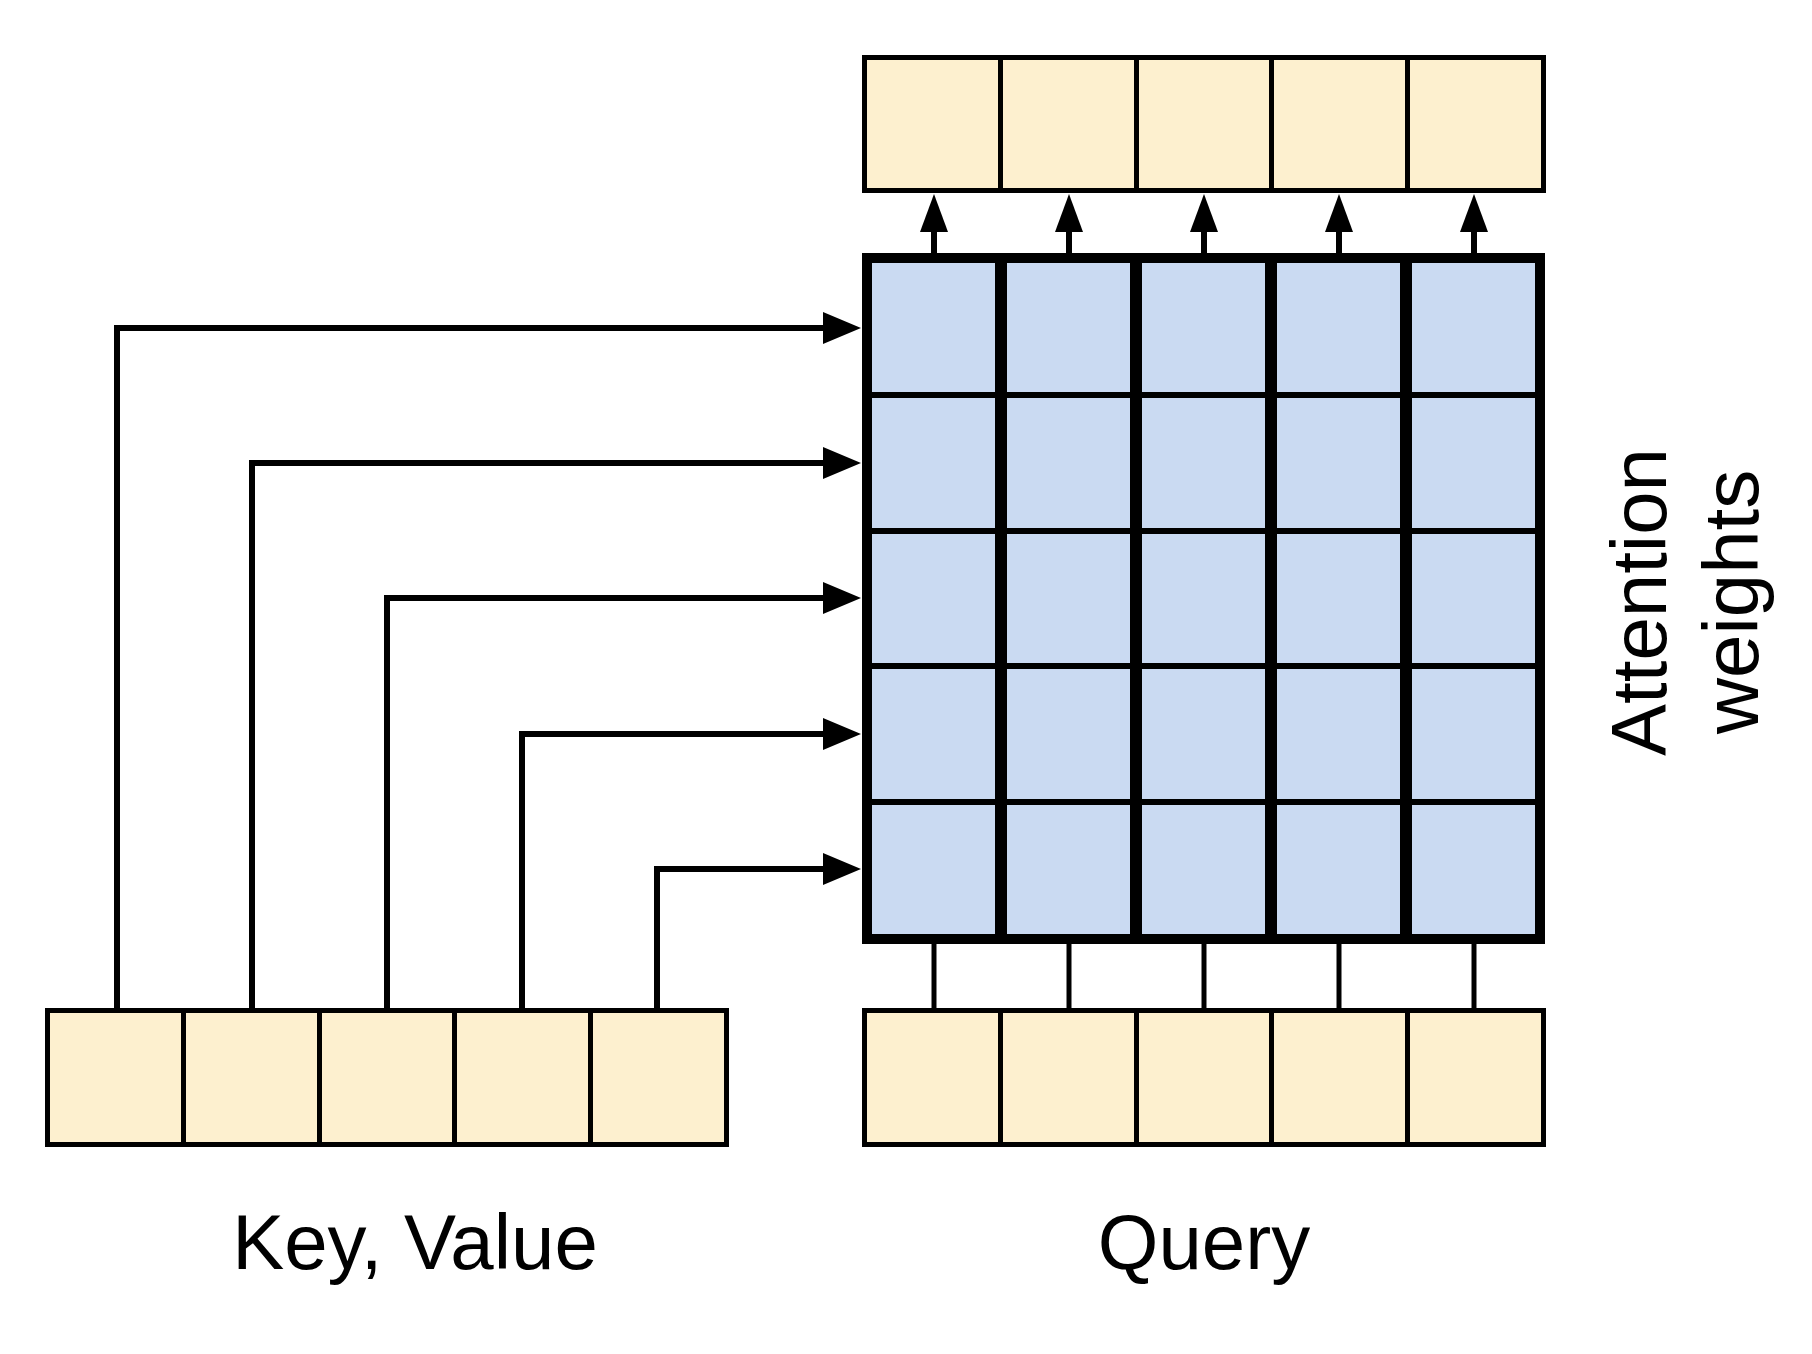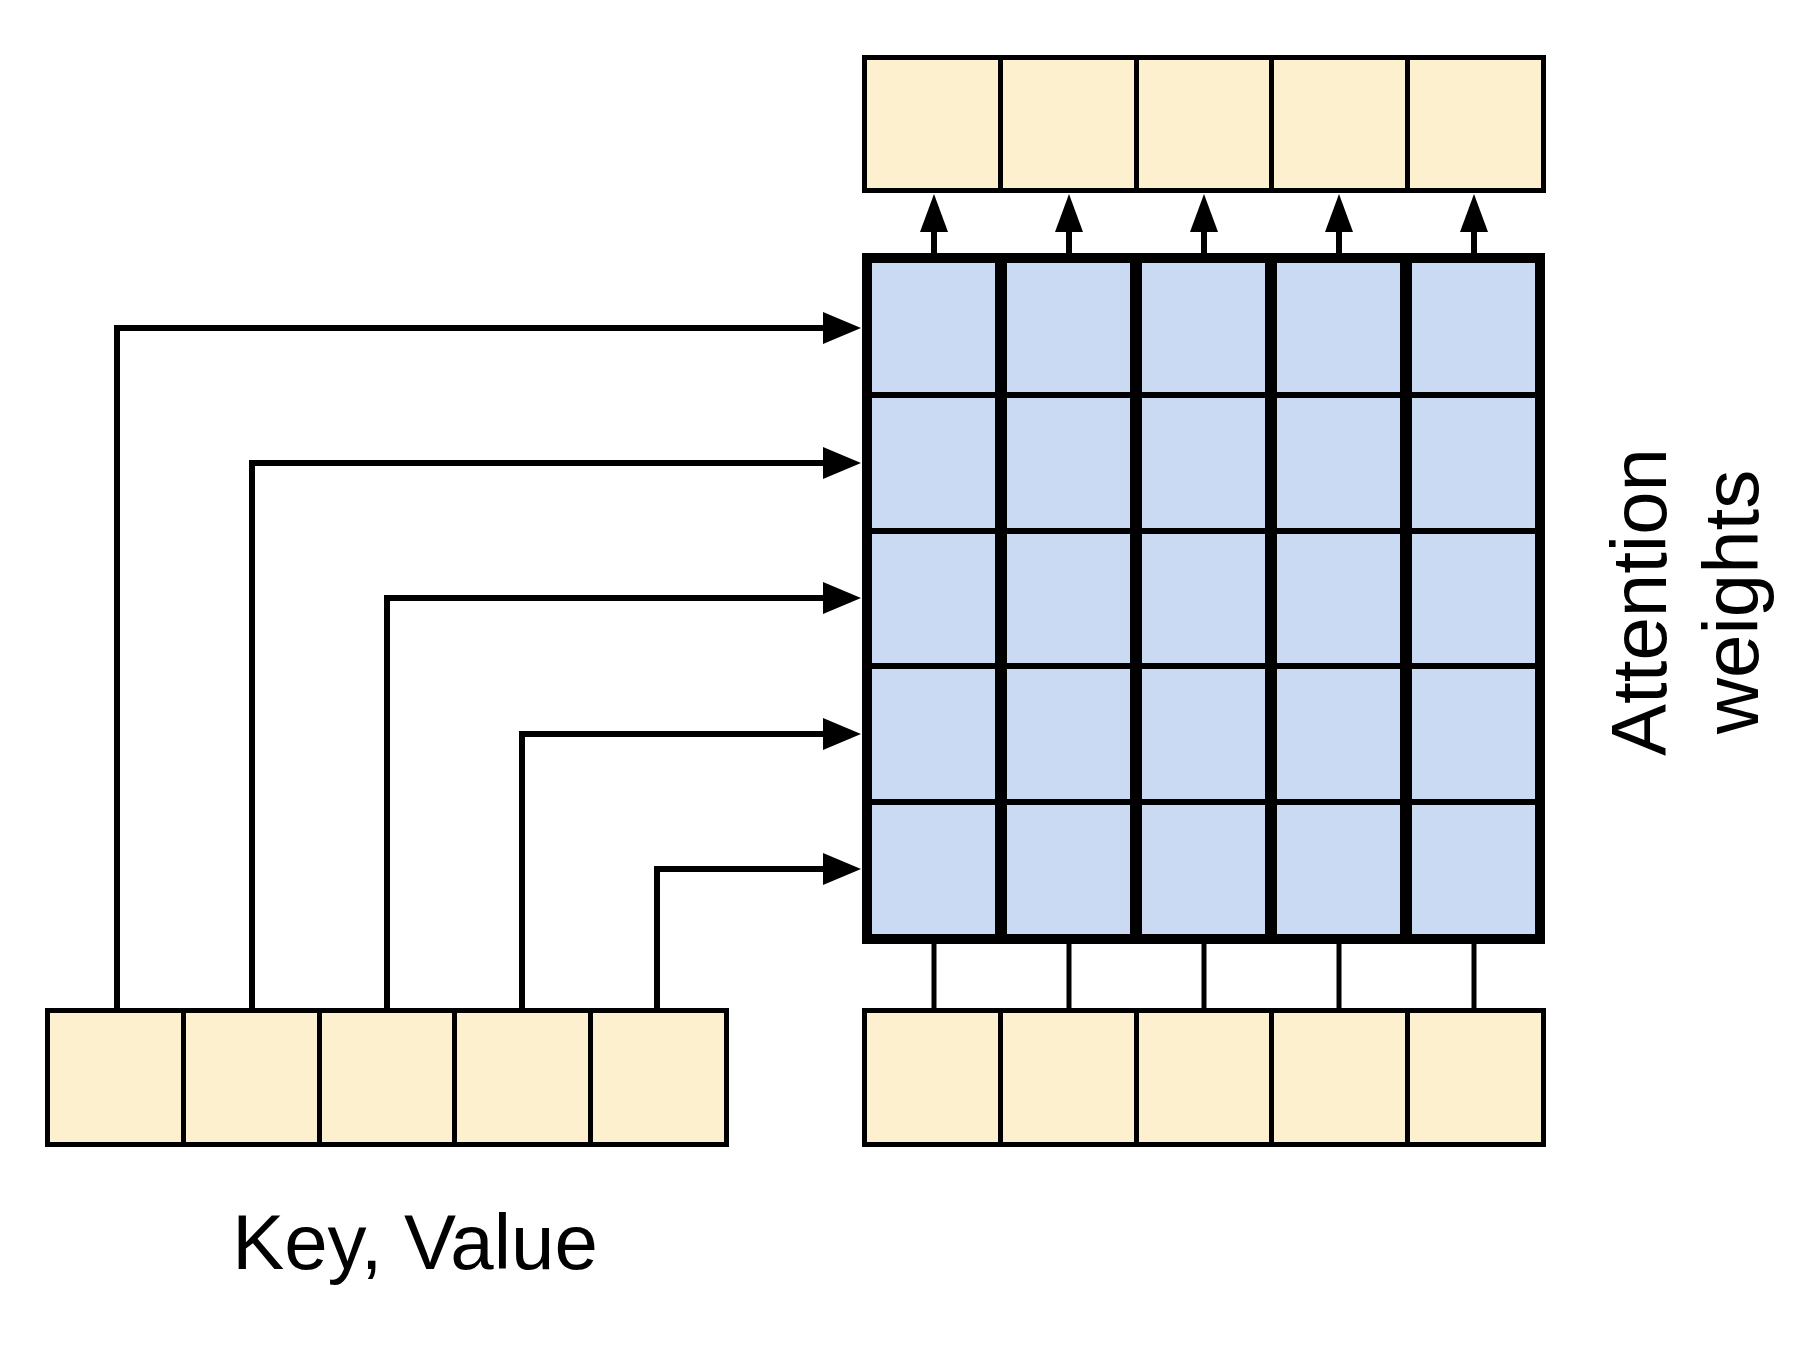--- a/index.html
+++ b/index.html
@@ -195,18 +195,19 @@
     </g>
 
     <line x1="934" y1="943" x2="934" y2="1008" stroke="#000000" stroke-width="5"></line>
     <line x1="1069" y1="943" x2="1069" y2="1008" stroke="#000000" stroke-width="5"></line>
     <line x1="1204" y1="943" x2="1204" y2="1008" stroke="#000000" stroke-width="5"></line>
     <line x1="1339" y1="943" x2="1339" y2="1008" stroke="#000000" stroke-width="5"></line>
     <line x1="1474" y1="943" x2="1474" y2="1008" stroke="#000000" stroke-width="5"></line>
   </svg>
 
   <div class="diagram-label label-key-value">Key, Value</div>
+  <div class="diagram-label label-query">Query</div>
   <div class="diagram-label label-attention">
     <div>Attention</div>
     <div>weights</div>
   </div>
 
 </div>
 
 </body></html>

